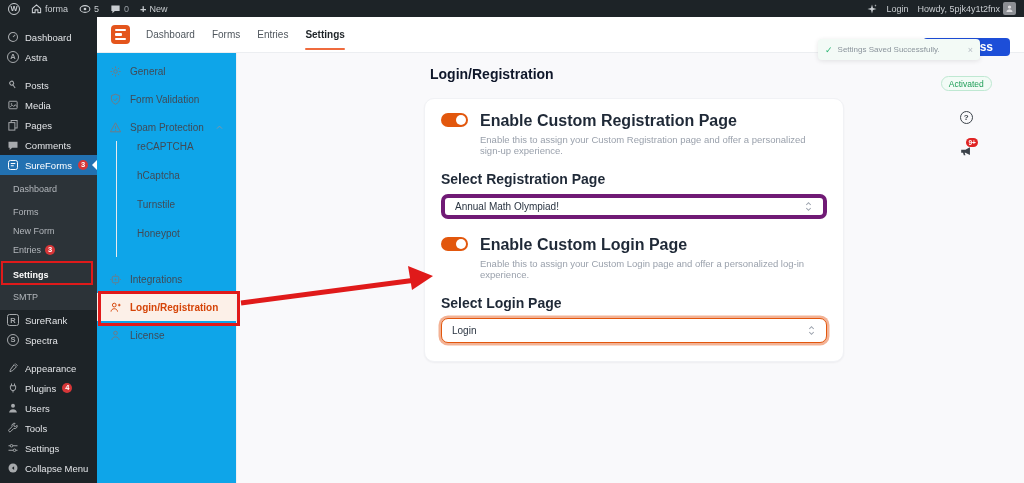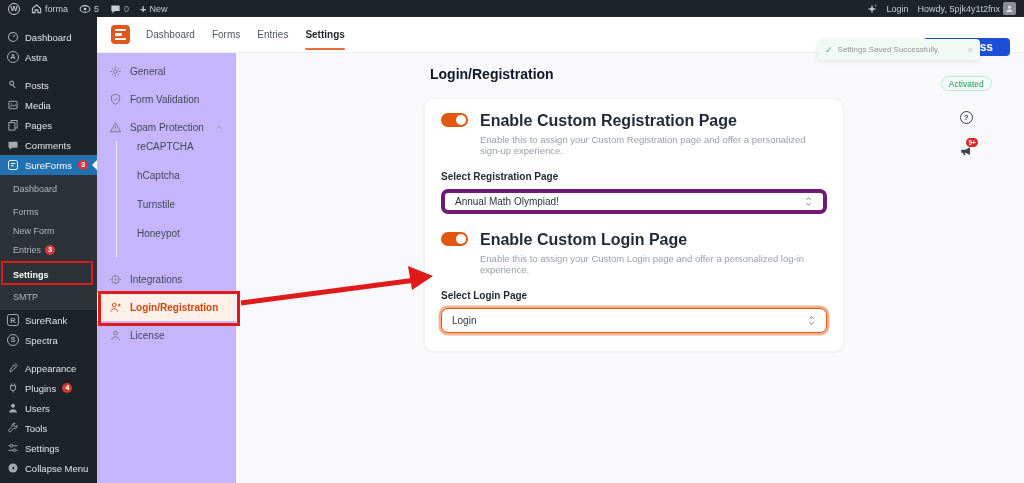--- a/index.html
+++ b/index.html
@@ -47,41 +47,41 @@
   .qicon{width:13px;height:13px;border:1.3px solid #3c434a;border-radius:50%;display:flex;align-items:center;justify-content:center;font-size:8px;font-weight:bold;color:#3c434a;cursor:pointer;}
   .mega{position:relative;cursor:pointer;}
   .notif-badge{position:absolute;top:-6px;right:-5px;background:#e02424;color:#fff;font-size:6.5px;border-radius:7px;line-height:9px;padding:0 2.5px;font-weight:bold;}
 
   
   .toast{position:absolute;left:818px;top:39px;width:162px;height:21px;background:#f3faf6;border-radius:4px;box-shadow:0 1px 5px rgba(0,0,0,.10);display:flex;align-items:center;gap:5px;padding:0 7px;z-index:40;font-size:8px;color:#8b949c;}
   .toast .tcheck{color:#2BB673;font-size:9px;}
   .toast .tclose{margin-left:auto;color:#b6bdc4;font-size:9px;cursor:pointer;}
 
   
-  .settings-sidebar{position:absolute;left:97px;top:53px;width:140px;bottom:0;background:#c4b5fd;border-right:1px solid #eef0f3;padding-top:4px;font-size:10px;color:#414a56;z-index:5;}
+  .settings-sidebar{position:absolute;left:97px;top:53px;width:140px;bottom:0;background:#0ea5e9;border-right:1px solid #eef0f3;padding-top:4px;font-size:10px;color:#414a56;z-index:5;}
   .sn-item{display:flex;align-items:center;gap:8px;height:28px;padding:0 12px;cursor:pointer;}
   .sn-item .sicon{width:13px;flex:none;color:#717a85;display:flex;justify-content:center;}
   .sn-item .chev{margin-left:auto;color:#8d95a0;}
   .sn-item.active{background:#FCF0E8;color:#D54407;font-weight:bold;}
   .sn-item.active .sicon{color:#D54407;}
   .sn-sub{margin-left:19px;border-left:1px solid #e8eaee;}
   .sn-sub .srow{display:flex;height:29px;padding-left:20px;cursor:pointer;}
   .sn-gap{height:8px;}
 
   
   .main{position:absolute;left:237px;top:53px;right:0;bottom:0;background:#f9f9fb;}
   .page-title{position:absolute;left:193px;top:13px;font-size:14px;font-weight:bold;color:#0f172a;}
   .card{position:absolute;left:187px;top:45px;width:420px;background:#fff;border:1px solid #f1f2f5;border-radius:10px;box-shadow:0 1px 2px rgba(16,24,40,.05);padding:13px 16px 18px;}
   .toggle-row{display:flex;gap:12px;align-items:flex-start;}
   .toggle-row.second{margin-top:17px;}
   .switch{width:27px;height:14px;border-radius:8px;background:#E2570D;position:relative;flex:none;margin-top:1px;cursor:pointer;}
   .switch::after{content:"";position:absolute;right:2px;top:2px;width:10px;height:10px;border-radius:50%;background:#fff;}
   .toggle-label{font-size:16px;font-weight:bold;color:#1f2937;}
   .toggle-desc{font-size:9.5px;color:#9aa1ac;margin-top:4px;}
-  .field-label{font-size:10px;font-weight:bold;color:#1f2937;margin:15px 0 7px;}
+  .field-label{font-size:14px;font-weight:bold;color:#1f2937;margin:15px 0 7px;}
   .select{height:25px;border:4px solid #701a75;border-radius:7px;background:#fff;display:flex;align-items:center;justify-content:space-between;padding:0 10px;font-size:10px;color:#2a3441;cursor:pointer;}
   .select.focus{border:1.4px solid #E2570D;box-shadow:0 0 0 2.5px rgba(228,85,20,.45);}
   .updown{color:#9aa1ac;}
 
   
   .anno-rect{position:absolute;border:3px solid #E01A1A;z-index:60;pointer-events:none;}
   .anno-rect.r1{left:1px;top:261px;width:92px;height:24px;border-width:2.5px;}
   .anno-rect.r2{left:98px;top:291px;width:142px;height:35px;}
   .anno-arrow{position:absolute;left:0;top:0;z-index:55;pointer-events:none;}
 </style>

